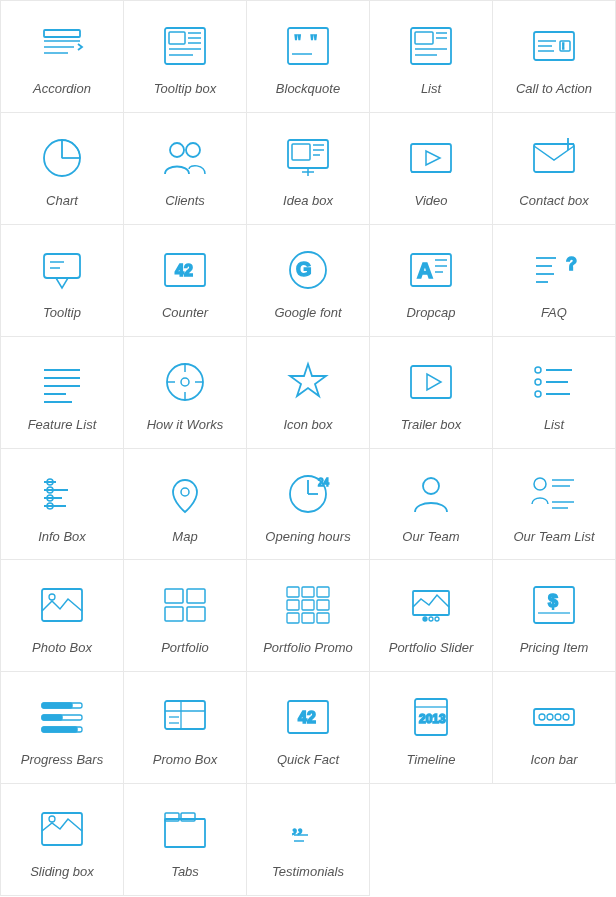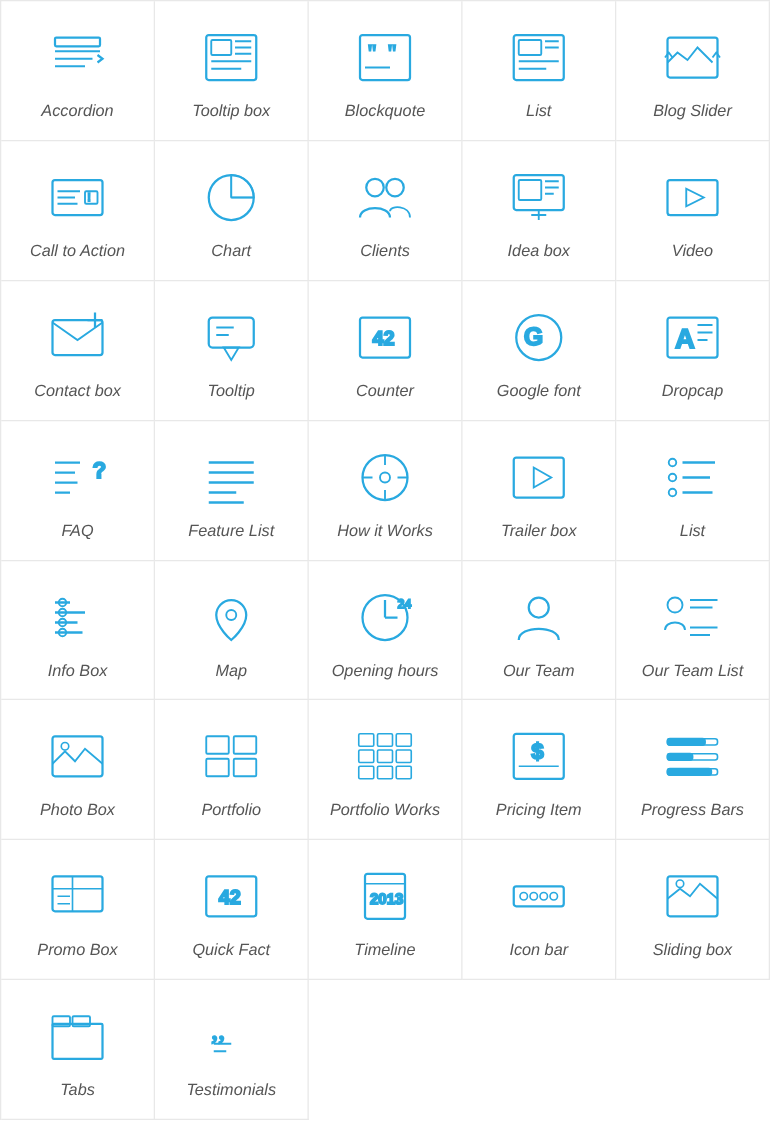--- a/index.html
+++ b/index.html
@@ -99,31 +99,20 @@
           <line x1="29" y1="16" x2="40" y2="16" stroke="#29a9e0" stroke-width="1.5"></line>
           <line x1="8" y1="27" x2="40" y2="27" stroke="#29a9e0" stroke-width="1.5"></line>
           <line x1="8" y1="33" x2="30" y2="33" stroke="#29a9e0" stroke-width="1.5"></line>
         </svg>
       </div>
       <span class="cell-label">List</span>
     </div>
     <div class="cell">
       <div class="icon-wrap">
         <svg viewBox="0 0 48 48">
-          <rect x="4" y="8" width="40" height="32" rx="2" stroke="#29a9e0" stroke-width="1.8"></rect>
-          <polyline points="4,28 12,20 20,26 28,16 40,28" stroke="#29a9e0" stroke-width="1.5" fill="none"></polyline>
-          <polyline points="2,24 5,20 8,24" stroke="#29a9e0" stroke-width="1.5" fill="none"></polyline>
-          <polyline points="46,24 43,20 40,24" stroke="#29a9e0" stroke-width="1.5" fill="none"></polyline>
-        </svg>
-      </div>
-      <span class="cell-label">Blog Slider</span>
-    </div>
-    <div class="cell">
-      <div class="icon-wrap">
-        <svg viewBox="0 0 48 48">
           <rect x="4" y="10" width="40" height="28" rx="2" stroke="#29a9e0" stroke-width="1.8"></rect>
           <rect x="30" y="19" width="10" height="10" rx="1" stroke="#29a9e0" stroke-width="1.5"></rect>
           <line x1="8" y1="19" x2="26" y2="19" stroke="#29a9e0" stroke-width="1.5"></line>
           <line x1="8" y1="24" x2="22" y2="24" stroke="#29a9e0" stroke-width="1.5"></line>
           <line x1="8" y1="29" x2="24" y2="29" stroke="#29a9e0" stroke-width="1.5"></line>
           <text x="32" y="27" font-size="9" fill="#29a9e0" font-family="Arial">!</text>
         </svg>
       </div>
       <span class="cell-label">Call to Action</span>
     </div>
@@ -254,20 +243,28 @@
         <svg viewBox="0 0 48 48">
           <circle cx="24" cy="24" r="18" stroke="#29a9e0" stroke-width="1.8" fill="none"></circle>
           <circle cx="24" cy="24" r="4" stroke="#29a9e0" stroke-width="1.5" fill="none"></circle>
           <line x1="24" y1="6" x2="24" y2="14" stroke="#29a9e0" stroke-width="1.5"></line>
           <line x1="24" y1="34" x2="24" y2="42" stroke="#29a9e0" stroke-width="1.5"></line>
           <line x1="6" y1="24" x2="14" y2="24" stroke="#29a9e0" stroke-width="1.5"></line>
           <line x1="34" y1="24" x2="42" y2="24" stroke="#29a9e0" stroke-width="1.5"></line>
         </svg>
       </div>
       <span class="cell-label">How it Works</span>
+    </div>
+    <div class="cell">
+      <div class="icon-wrap">
+        <svg viewBox="0 0 48 48">
+          <polygon points="24,6 28,18 42,18 31,26 35,38 24,30 13,38 17,26 6,18 20,18" stroke="#29a9e0" stroke-width="1.8" fill="none"></polygon>
+        </svg>
+      </div>
+      <span class="cell-label">Icon box</span>
     </div>
     <div class="cell">
       <div class="icon-wrap">
         <svg viewBox="0 0 48 48">
           <rect x="4" y="8" width="40" height="32" rx="2" stroke="#29a9e0" stroke-width="1.8"></rect>
           <polygon points="20,16 20,32 34,24" stroke="#29a9e0" stroke-width="1.5" fill="none"></polygon>
         </svg>
       </div>
       <span class="cell-label">Trailer box</span>
     </div>
@@ -369,21 +366,33 @@
           <rect x="18" y="6" width="12" height="10" rx="1" stroke="#29a9e0" stroke-width="1.3"></rect>
           <rect x="33" y="6" width="12" height="10" rx="1" stroke="#29a9e0" stroke-width="1.3"></rect>
           <rect x="3" y="19" width="12" height="10" rx="1" stroke="#29a9e0" stroke-width="1.3"></rect>
           <rect x="18" y="19" width="12" height="10" rx="1" stroke="#29a9e0" stroke-width="1.3"></rect>
           <rect x="33" y="19" width="12" height="10" rx="1" stroke="#29a9e0" stroke-width="1.3"></rect>
           <rect x="3" y="32" width="12" height="10" rx="1" stroke="#29a9e0" stroke-width="1.3"></rect>
           <rect x="18" y="32" width="12" height="10" rx="1" stroke="#29a9e0" stroke-width="1.3"></rect>
           <rect x="33" y="32" width="12" height="10" rx="1" stroke="#29a9e0" stroke-width="1.3"></rect>
         </svg>
       </div>
-      <span class="cell-label">Portfolio Works</span>
+      <span class="cell-label">Portfolio Promo</span>
+    </div>
+    <div class="cell">
+      <div class="icon-wrap">
+        <svg viewBox="0 0 48 48">
+          <rect x="6" y="10" width="36" height="24" rx="1" stroke="#29a9e0" stroke-width="1.8"></rect>
+          <polyline points="6,26 14,18 22,24 30,14 42,26" stroke="#29a9e0" stroke-width="1.5" fill="none"></polyline>
+          <circle cx="18" cy="38" r="2" stroke="#29a9e0" stroke-width="1.3" fill="#29a9e0"></circle>
+          <circle cx="24" cy="38" r="2" stroke="#29a9e0" stroke-width="1.3" fill="none"></circle>
+          <circle cx="30" cy="38" r="2" stroke="#29a9e0" stroke-width="1.3" fill="none"></circle>
+        </svg>
+      </div>
+      <span class="cell-label">Portfolio Slider</span>
     </div>
     <div class="cell">
       <div class="icon-wrap">
         <svg viewBox="0 0 48 48">
           <rect x="4" y="6" width="40" height="36" rx="2" stroke="#29a9e0" stroke-width="1.8"></rect>
           <text x="18" y="26" font-size="18" fill="#29a9e0" font-family="Arial" font-weight="bold">$</text>
           <line x1="8" y1="32" x2="40" y2="32" stroke="#29a9e0" stroke-width="1.3"></line>
         </svg>
       </div>
       <span class="cell-label">Pricing Item</span>

